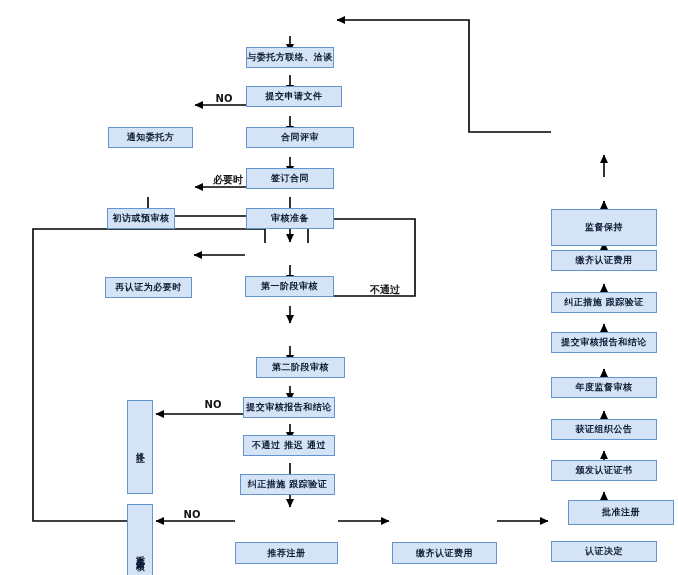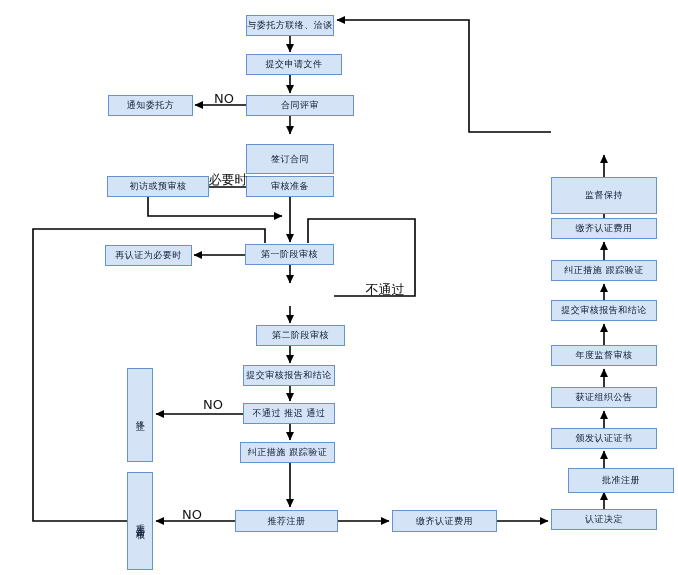--- a/index.html
+++ b/index.html
@@ -11,39 +11,40 @@
     overflow:hidden;
   }
   #wires{position:absolute;left:0;top:0;width:678px;height:575px;}
   .node{
     position:absolute;
     box-sizing:border-box;
     background:#d4e3f6;
     border:1.5px solid #6494d0;
     color:#0d1b33;
     font-size:9px;
-    font-weight:normal;
+    font-weight:bold;
     display:flex;
     align-items:center;
     justify-content:center;
     text-align:center;
     white-space:nowrap;
     letter-spacing:0.5px;
+    margin-top:32px;
   }
   .node.vertical{
     writing-mode:vertical-rl;
     text-orientation:upright;
     white-space:normal;
     letter-spacing:2px;
   }
   .edge-label{
     position:absolute;
     transform:translate(-50%,-50%);
-    font-size:13px;
-    font-weight:normal;
+    font-size:10px;
+    font-weight:bold;
     color:#111111;
     white-space:nowrap;
     background:transparent;
   }
 </style>
 </head>
 <body>
 
 <div id="canvas">
 
@@ -92,31 +93,31 @@
       <path d="M604 218 V201" marker-end="url(#ah)"></path>
       <path d="M604 177 V155" marker-end="url(#ah)"></path>
 
       <path d="M551 132 H469 V20 H337" marker-end="url(#ah)"></path>
     </g>
   </svg>
 
   <div class="node" style="left:246px;top:15px;width:88px;height:21px">与委托方联络、洽谈</div>
   <div class="node" style="left:246px;top:54px;width:96px;height:21px">提交申请文件</div>
   <div class="node" style="left:246px;top:95px;width:108px;height:21px">合同评审</div>
-  <div class="node" style="left:246px;top:144px;width:88px;height:30px">签订合同</div>
+  <div class="node" style="left:246px;top:136px;width:88px;height:21px">签订合同</div>
   <div class="node" style="left:246px;top:176px;width:88px;height:21px">审核准备</div>
   <div class="node" style="left:245px;top:244px;width:89px;height:21px">第一阶段审核</div>
   <div class="node" style="left:256px;top:325px;width:89px;height:21px">第二阶段审核</div>
   <div class="node" style="left:243px;top:365px;width:92px;height:21px">提交审核报告和结论</div>
   <div class="node" style="left:243px;top:403px;width:92px;height:21px">不通过 推迟 通过</div>
   <div class="node" style="left:240px;top:442px;width:95px;height:21px">纠正措施 跟踪验证</div>
   <div class="node" style="left:235px;top:510px;width:103px;height:22px">推荐注册</div>
 
   <div class="node" style="left:108px;top:95px;width:85px;height:21px">通知委托方</div>
-  <div class="node" style="left:107px;top:176px;width:102px;height:21px">初访或预审核</div>
+  <div class="node" style="left:107px;top:176px;width:68px;height:21px">初访或预审核</div>
   <div class="node" style="left:105px;top:245px;width:87px;height:21px">再认证为必要时</div>
   <div class="node vertical" style="left:127px;top:368px;width:26px;height:94px">终止</div>
   <div class="node vertical" style="left:127px;top:472px;width:26px;height:98px">重新审核</div>
 
   <div class="node" style="left:392px;top:510px;width:105px;height:22px">缴齐认证费用</div>
 
   <div class="node" style="left:551px;top:509px;width:106px;height:21px">认证决定</div>
   <div class="node" style="left:568px;top:468px;width:106px;height:25px">批准注册</div>
   <div class="node" style="left:551px;top:428px;width:106px;height:21px">颁发认证证书</div>
   <div class="node" style="left:551px;top:387px;width:106px;height:21px">获证组织公告</div>

